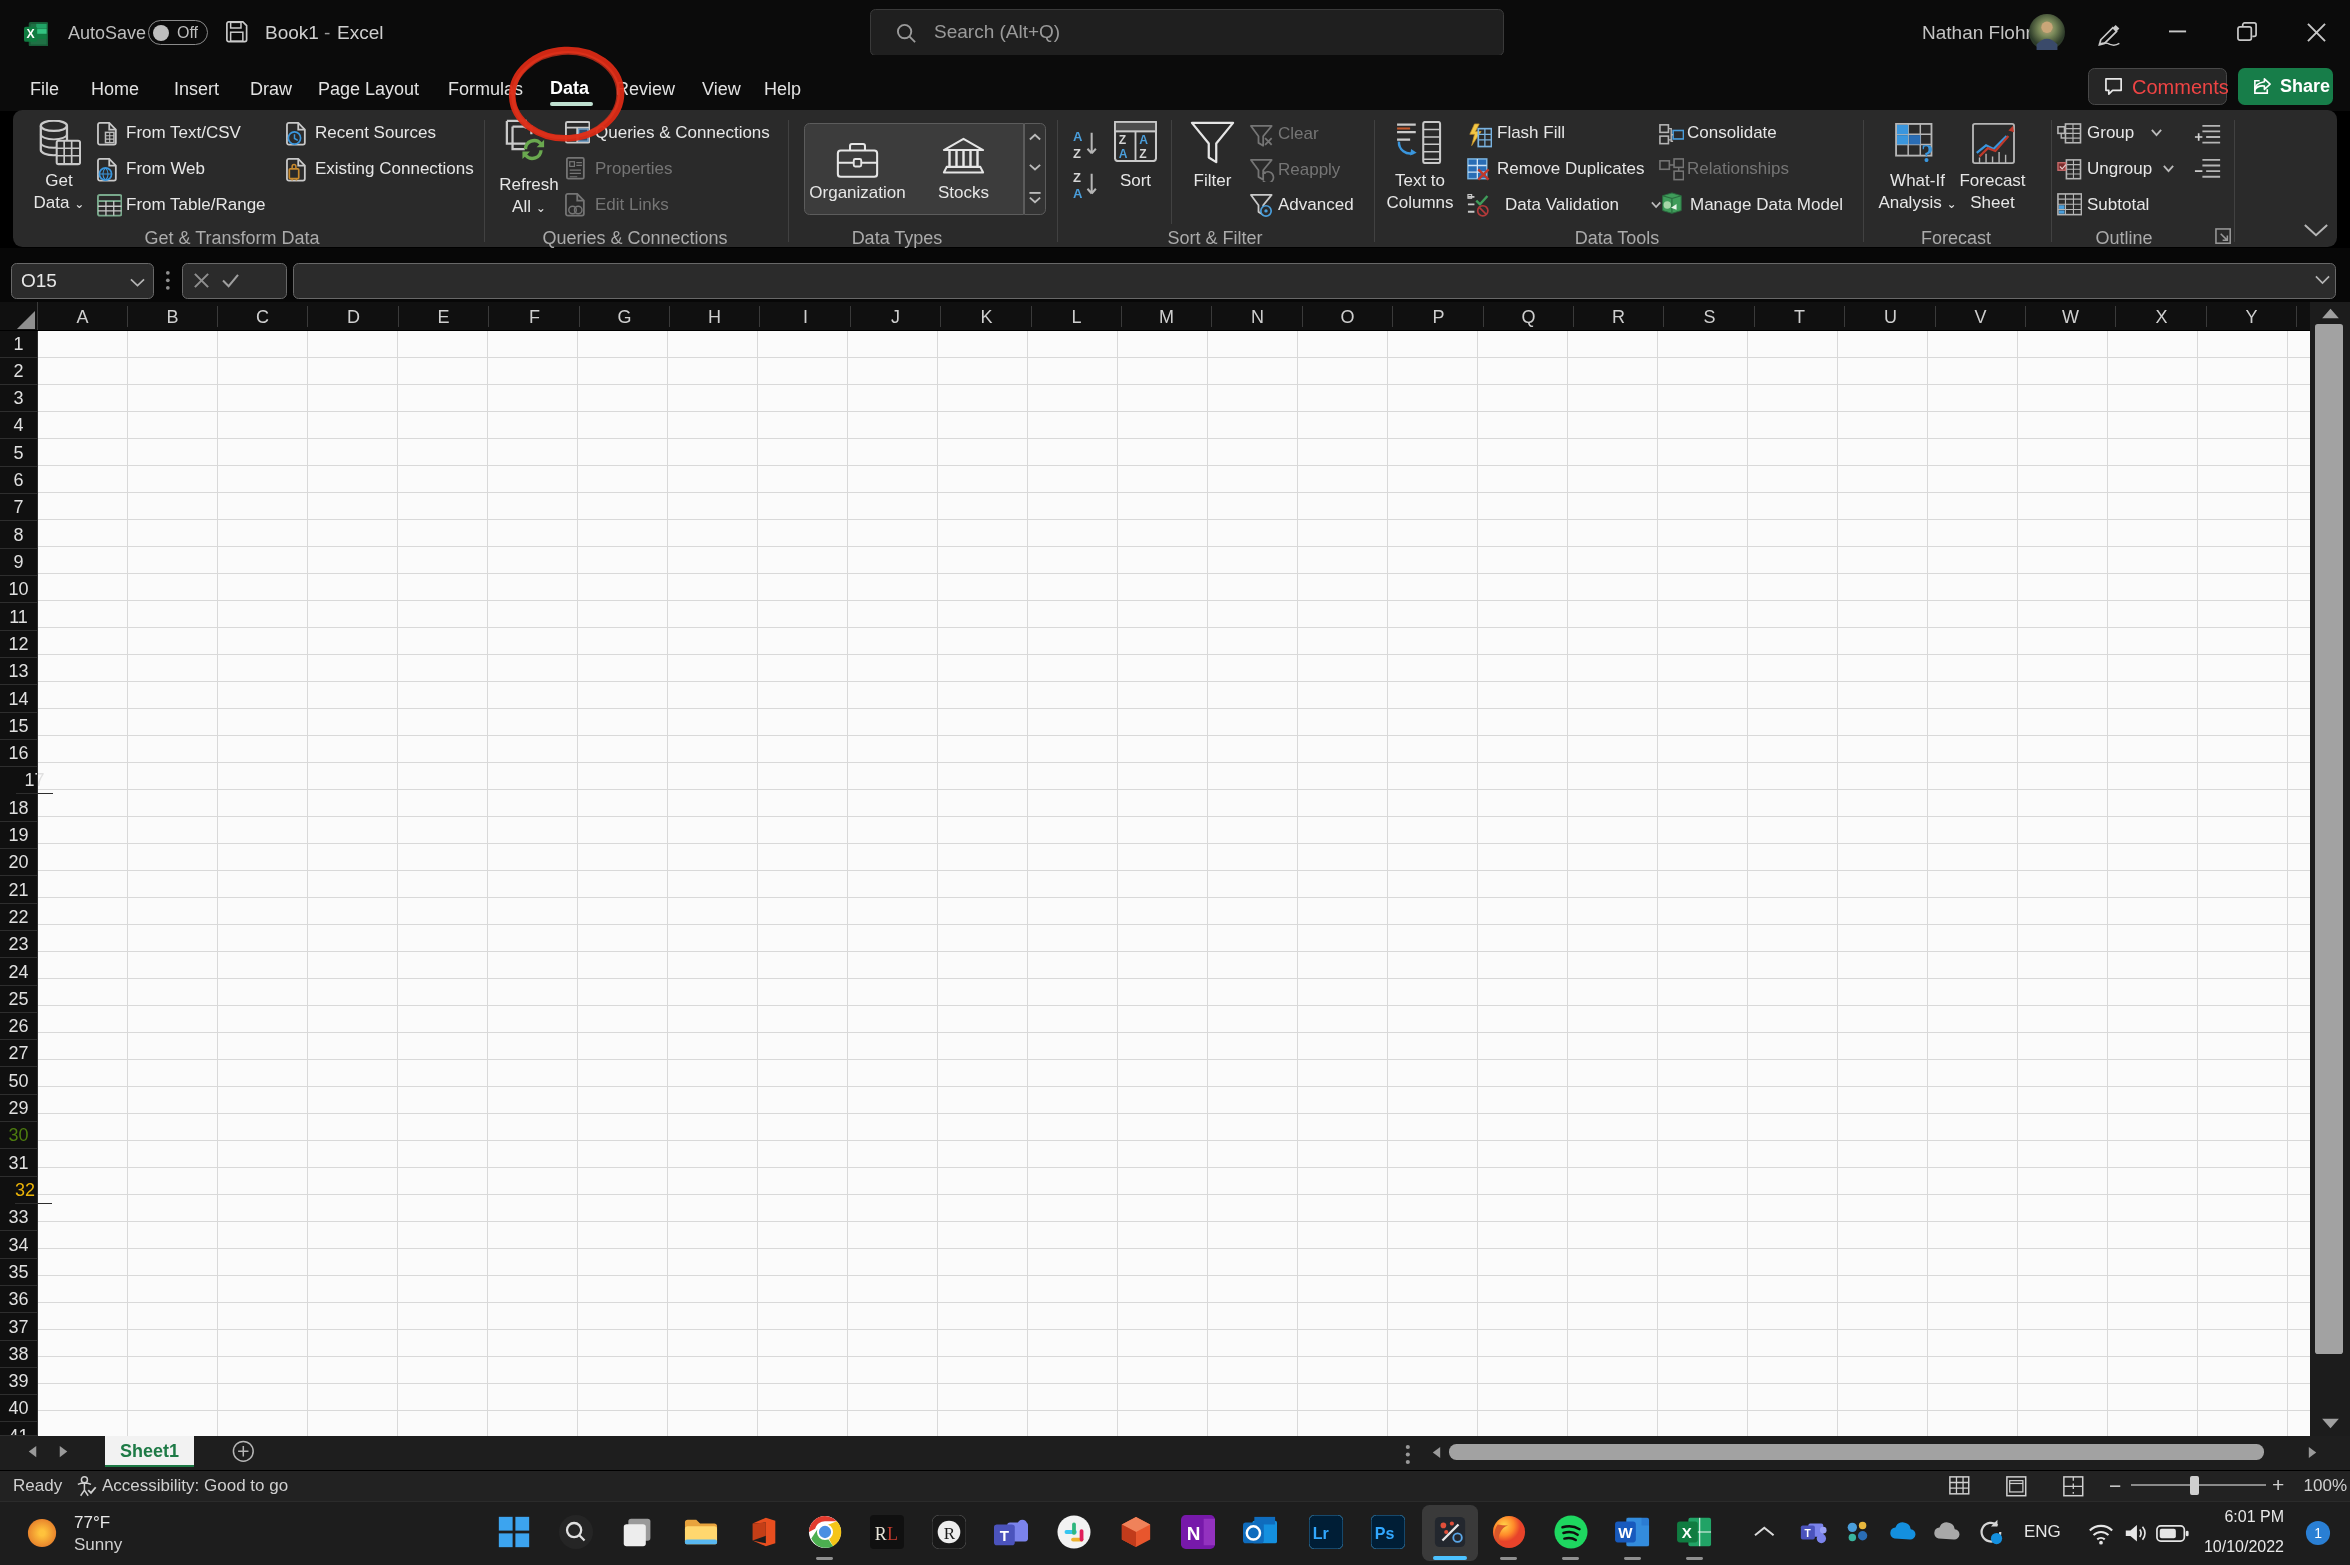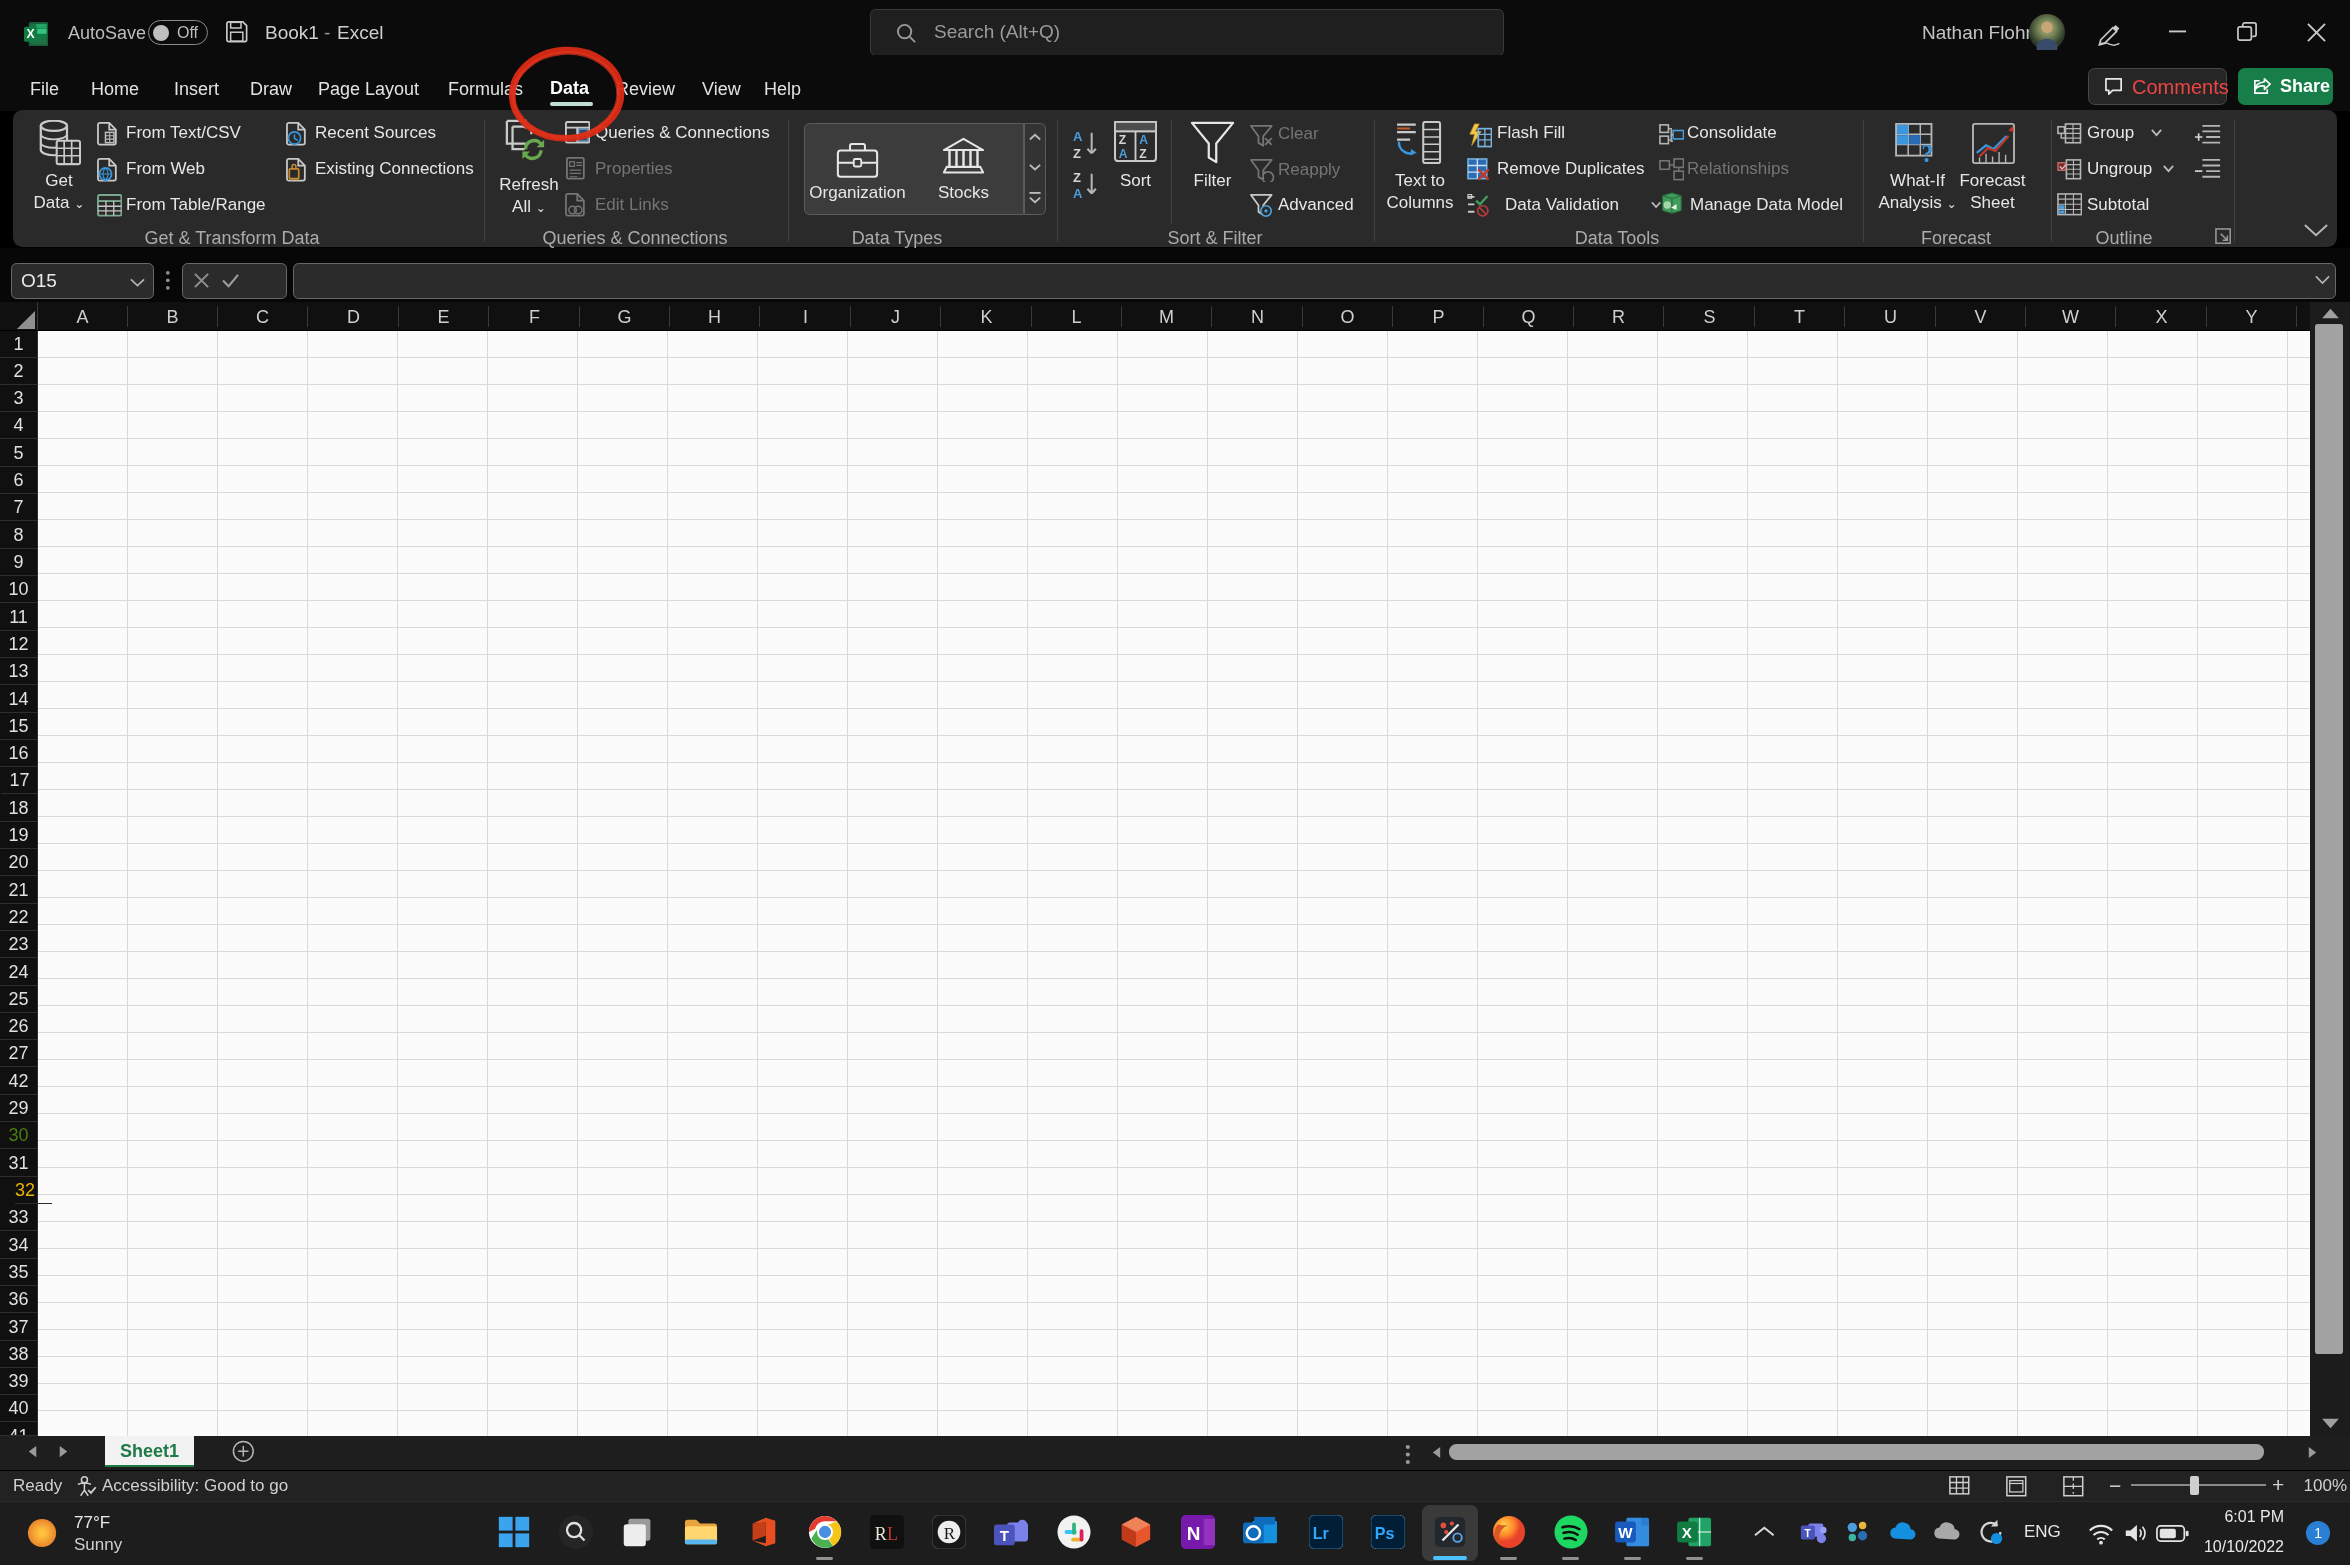--- a/index.html
+++ b/index.html
@@ -416,32 +416,32 @@
 <div style="position:absolute;left:0;top:494px;width:37px;height:27px;overflow:hidden;border-bottom:0.9px solid #2e2e2e;text-align:center;font-size:18px;color:#e0e0e0;line-height:26px;">7</div>
 <div style="position:absolute;left:0;top:522px;width:37px;height:27px;overflow:hidden;border-bottom:0.9px solid #2e2e2e;text-align:center;font-size:18px;color:#e0e0e0;line-height:26px;">8</div>
 <div style="position:absolute;left:0;top:549px;width:37px;height:27px;overflow:hidden;border-bottom:0.9px solid #2e2e2e;text-align:center;font-size:18px;color:#e0e0e0;line-height:26px;">9</div>
 <div style="position:absolute;left:0;top:576px;width:37px;height:27px;overflow:hidden;border-bottom:0.9px solid #2e2e2e;text-align:center;font-size:18px;color:#e0e0e0;line-height:26px;">10</div>
 <div style="position:absolute;left:0;top:604px;width:37px;height:27px;overflow:hidden;border-bottom:0.9px solid #2e2e2e;text-align:center;font-size:18px;color:#e0e0e0;line-height:26px;">11</div>
 <div style="position:absolute;left:0;top:631px;width:37px;height:27px;overflow:hidden;border-bottom:0.9px solid #2e2e2e;text-align:center;font-size:18px;color:#e0e0e0;line-height:26px;">12</div>
 <div style="position:absolute;left:0;top:658px;width:37px;height:27px;overflow:hidden;border-bottom:0.9px solid #2e2e2e;text-align:center;font-size:18px;color:#e0e0e0;line-height:26px;">13</div>
 <div style="position:absolute;left:0;top:686px;width:37px;height:27px;overflow:hidden;border-bottom:0.9px solid #2e2e2e;text-align:center;font-size:18px;color:#e0e0e0;line-height:26px;">14</div>
 <div style="position:absolute;left:0;top:713px;width:37px;height:27px;overflow:hidden;border-bottom:0.9px solid #2e2e2e;text-align:center;font-size:18px;color:#e0e0e0;line-height:26px;">15</div>
 <div style="position:absolute;left:0;top:740px;width:37px;height:27px;overflow:hidden;border-bottom:0.9px solid #2e2e2e;text-align:center;font-size:18px;color:#e0e0e0;line-height:26px;">16</div>
-<div style="position:absolute;left:1px;top:767px;width:37px;height:27px;overflow:hidden;border-bottom:0.9px solid #2e2e2e;text-align:center;font-size:18px;color:#e0e0e0;line-height:26px;">17</div>
+<div style="position:absolute;left:16px;top:767px;width:37px;height:27px;overflow:hidden;border-bottom:0.9px solid #2e2e2e;text-align:center;font-size:18px;color:#e0e0e0;line-height:26px;">17</div>
 <div style="position:absolute;left:0;top:795px;width:37px;height:27px;overflow:hidden;border-bottom:0.9px solid #2e2e2e;text-align:center;font-size:18px;color:#e0e0e0;line-height:26px;">18</div>
 <div style="position:absolute;left:0;top:822px;width:37px;height:27px;overflow:hidden;border-bottom:0.9px solid #2e2e2e;text-align:center;font-size:18px;color:#e0e0e0;line-height:26px;">19</div>
 <div style="position:absolute;left:0;top:849px;width:37px;height:27px;overflow:hidden;border-bottom:0.9px solid #2e2e2e;text-align:center;font-size:18px;color:#e0e0e0;line-height:26px;">20</div>
 <div style="position:absolute;left:0;top:877px;width:37px;height:27px;overflow:hidden;border-bottom:0.9px solid #2e2e2e;text-align:center;font-size:18px;color:#e0e0e0;line-height:26px;">21</div>
 <div style="position:absolute;left:0;top:904px;width:37px;height:27px;overflow:hidden;border-bottom:0.9px solid #2e2e2e;text-align:center;font-size:18px;color:#e0e0e0;line-height:26px;">22</div>
 <div style="position:absolute;left:0;top:931px;width:37px;height:27px;overflow:hidden;border-bottom:0.9px solid #2e2e2e;text-align:center;font-size:18px;color:#e0e0e0;line-height:26px;">23</div>
 <div style="position:absolute;left:0;top:959px;width:37px;height:27px;overflow:hidden;border-bottom:0.9px solid #2e2e2e;text-align:center;font-size:18px;color:#e0e0e0;line-height:26px;">24</div>
 <div style="position:absolute;left:0;top:986px;width:37px;height:27px;overflow:hidden;border-bottom:0.9px solid #2e2e2e;text-align:center;font-size:18px;color:#e0e0e0;line-height:26px;">25</div>
 <div style="position:absolute;left:0;top:1013px;width:37px;height:27px;overflow:hidden;border-bottom:0.9px solid #2e2e2e;text-align:center;font-size:18px;color:#e0e0e0;line-height:26px;">26</div>
 <div style="position:absolute;left:0;top:1040px;width:37px;height:27px;overflow:hidden;border-bottom:0.9px solid #2e2e2e;text-align:center;font-size:18px;color:#e0e0e0;line-height:26px;">27</div>
-<div style="position:absolute;left:0;top:1068px;width:37px;height:27px;overflow:hidden;border-bottom:0.9px solid #2e2e2e;text-align:center;font-size:18px;color:#e0e0e0;line-height:26px;">42</div>
+<div style="position:absolute;left:0;top:1068px;width:37px;height:27px;overflow:hidden;border-bottom:0.9px solid #2e2e2e;text-align:center;font-size:18px;color:#e0e0e0;line-height:26px;">50</div>
 <div style="position:absolute;left:0;top:1095px;width:37px;height:27px;overflow:hidden;border-bottom:0.9px solid #2e2e2e;text-align:center;font-size:18px;color:#e0e0e0;line-height:26px;">29</div>
 <div style="position:absolute;left:0;top:1122px;width:37px;height:27px;overflow:hidden;border-bottom:0.9px solid #2e2e2e;text-align:center;font-size:18px;color:#4d7c0f;line-height:26px;">30</div>
 <div style="position:absolute;left:0;top:1150px;width:37px;height:27px;overflow:hidden;border-bottom:0.9px solid #2e2e2e;text-align:center;font-size:18px;color:#e0e0e0;line-height:26px;">31</div>
 <div style="position:absolute;left:15px;top:1177px;width:37px;height:27px;overflow:hidden;border-bottom:0.9px solid #2e2e2e;text-align:left;font-size:18px;color:#eab308;line-height:26px;">32</div>
 <div style="position:absolute;left:0;top:1204px;width:37px;height:27px;overflow:hidden;border-bottom:0.9px solid #2e2e2e;text-align:center;font-size:18px;color:#e0e0e0;line-height:26px;">33</div>
 <div style="position:absolute;left:0;top:1232px;width:37px;height:27px;overflow:hidden;border-bottom:0.9px solid #2e2e2e;text-align:center;font-size:18px;color:#e0e0e0;line-height:26px;">34</div>
 <div style="position:absolute;left:0;top:1259px;width:37px;height:27px;overflow:hidden;border-bottom:0.9px solid #2e2e2e;text-align:center;font-size:18px;color:#e0e0e0;line-height:26px;">35</div>
 <div style="position:absolute;left:0;top:1286px;width:37px;height:27px;overflow:hidden;border-bottom:0.9px solid #2e2e2e;text-align:center;font-size:18px;color:#e0e0e0;line-height:26px;">36</div>
 <div style="position:absolute;left:0;top:1314px;width:37px;height:27px;overflow:hidden;border-bottom:0.9px solid #2e2e2e;text-align:center;font-size:18px;color:#e0e0e0;line-height:26px;">37</div>
 <div style="position:absolute;left:0;top:1341px;width:37px;height:27px;overflow:hidden;border-bottom:0.9px solid #2e2e2e;text-align:center;font-size:18px;color:#e0e0e0;line-height:26px;">38</div>

